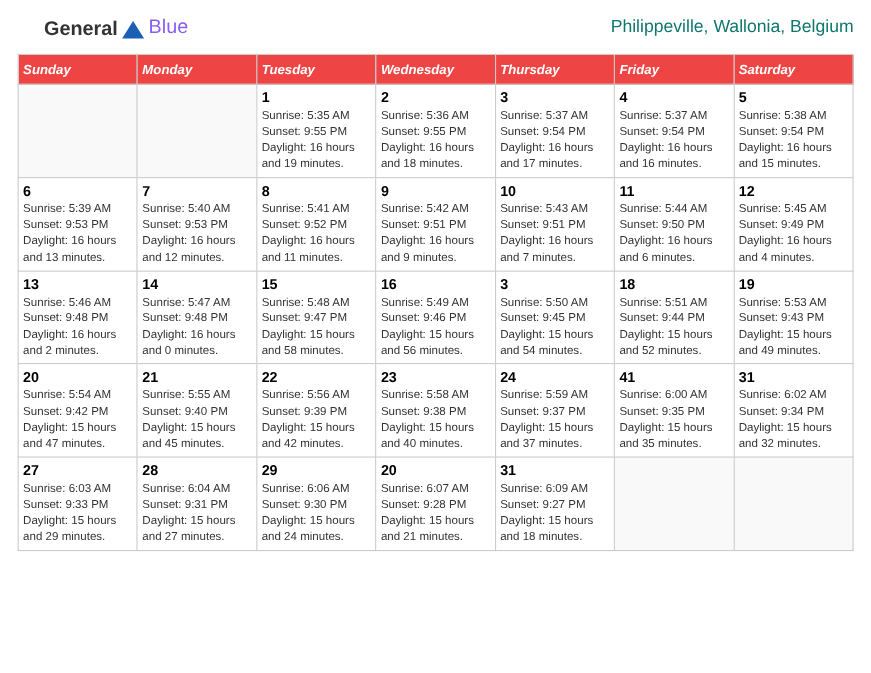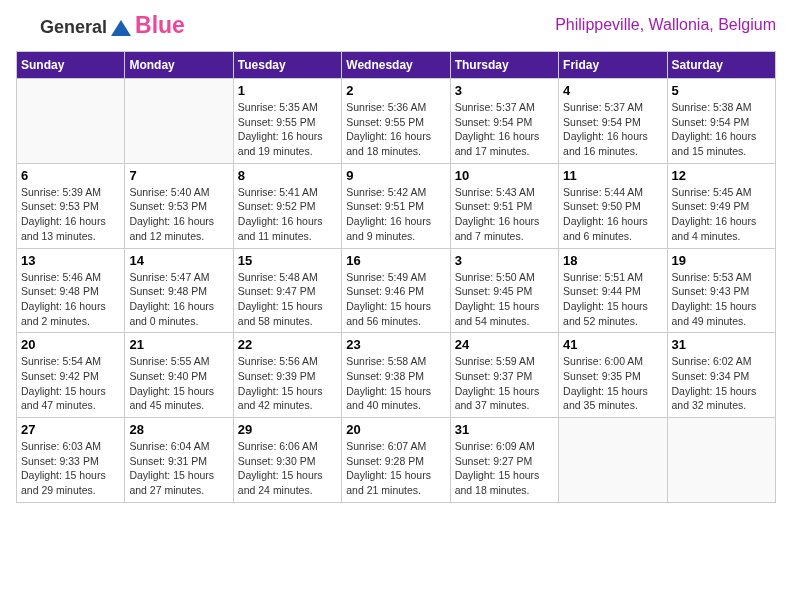--- a/index.html
+++ b/index.html
@@ -30,34 +30,35 @@
     .title-area {
       text-align: right;
     }
     .month-title {
       font-size: 36px;
       font-weight: bold;
       color: #333;
     }
     .location-title {
       font-size: 16px;
-      color: #a21caf;
+      color: #0f766e;
     }
     .calendar-table {
       width: 100%;
       border-collapse: collapse;
       font-size: 11px;
     }
     .calendar-table th {
-      background-color: #4c1d95;
+      background-color: #ef4444;
       color: #fff;
       padding: 6px 4px;
       text-align: left;
       font-size: 12px;
       border: 1px solid #ccc;
+      font-style: italic;
     }
     .calendar-table td {
       border: 1px solid #ccc;
       padding: 4px;
       vertical-align: top;
       width: calc(100% / 7);
       min-height: 80px;
       height: 80px;
     }
     .day-number {
@@ -78,21 +79,21 @@
 </head>
 <body>
 
 <div class="header-area">
   <div class="logo">
     <span style="font-size:18px;font-weight:bold;color:#333;">General</span>
     <svg class="logo-icon" viewBox="0 0 24 20" xmlns="http://www.w3.org/2000/svg">
       <polygon points="12,2 22,18 2,18" fill="#1a5fb4"></polygon>
     </svg>
     <br>
-    <span style="font-size:23px;font-weight:bold;color:#ec4899;margin-top:-4px;display:block;">Blue</span>
+    <span style="font-size:18px;font-weight:normal;color:#8b5cf6;margin-top:-4px;display:block;">Blue</span>
   </div>
   <div class="title-area">
     <div class="location-title">Philippeville, Wallonia, Belgium</div>
   </div>
 </div>
 
 <table class="calendar-table">
   <thead>
     <tr>
     <th>Sunday</th>

